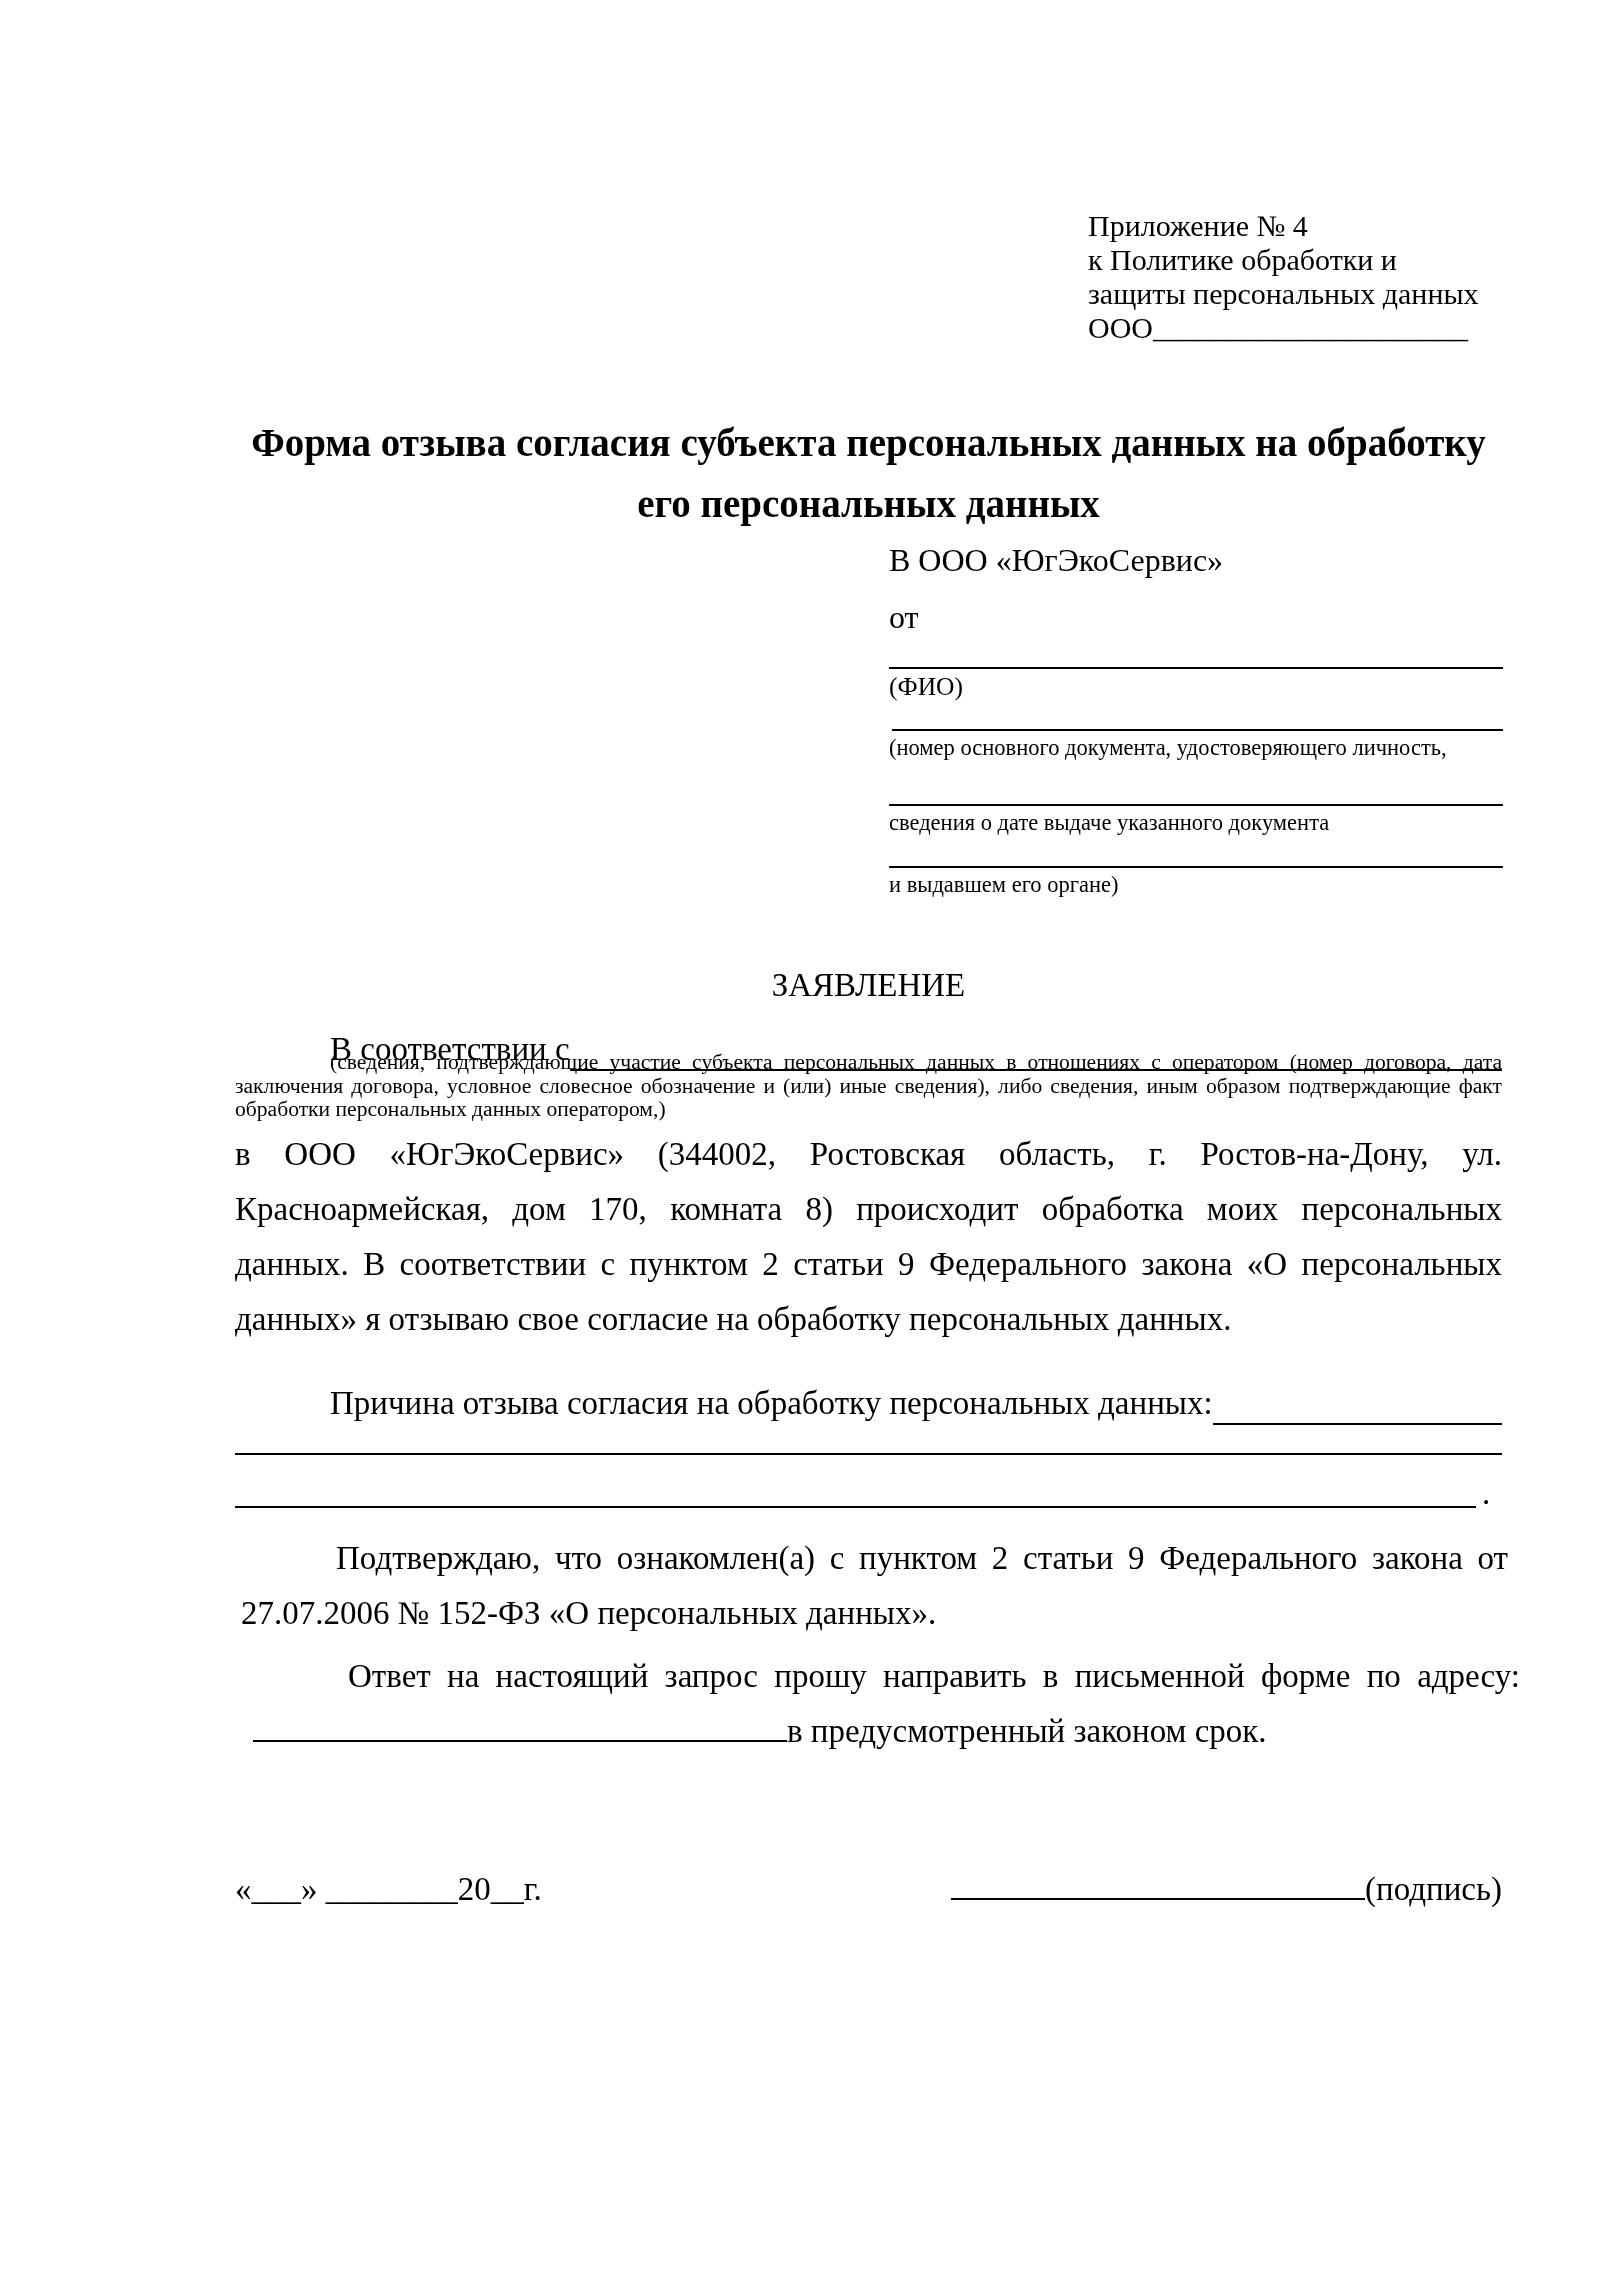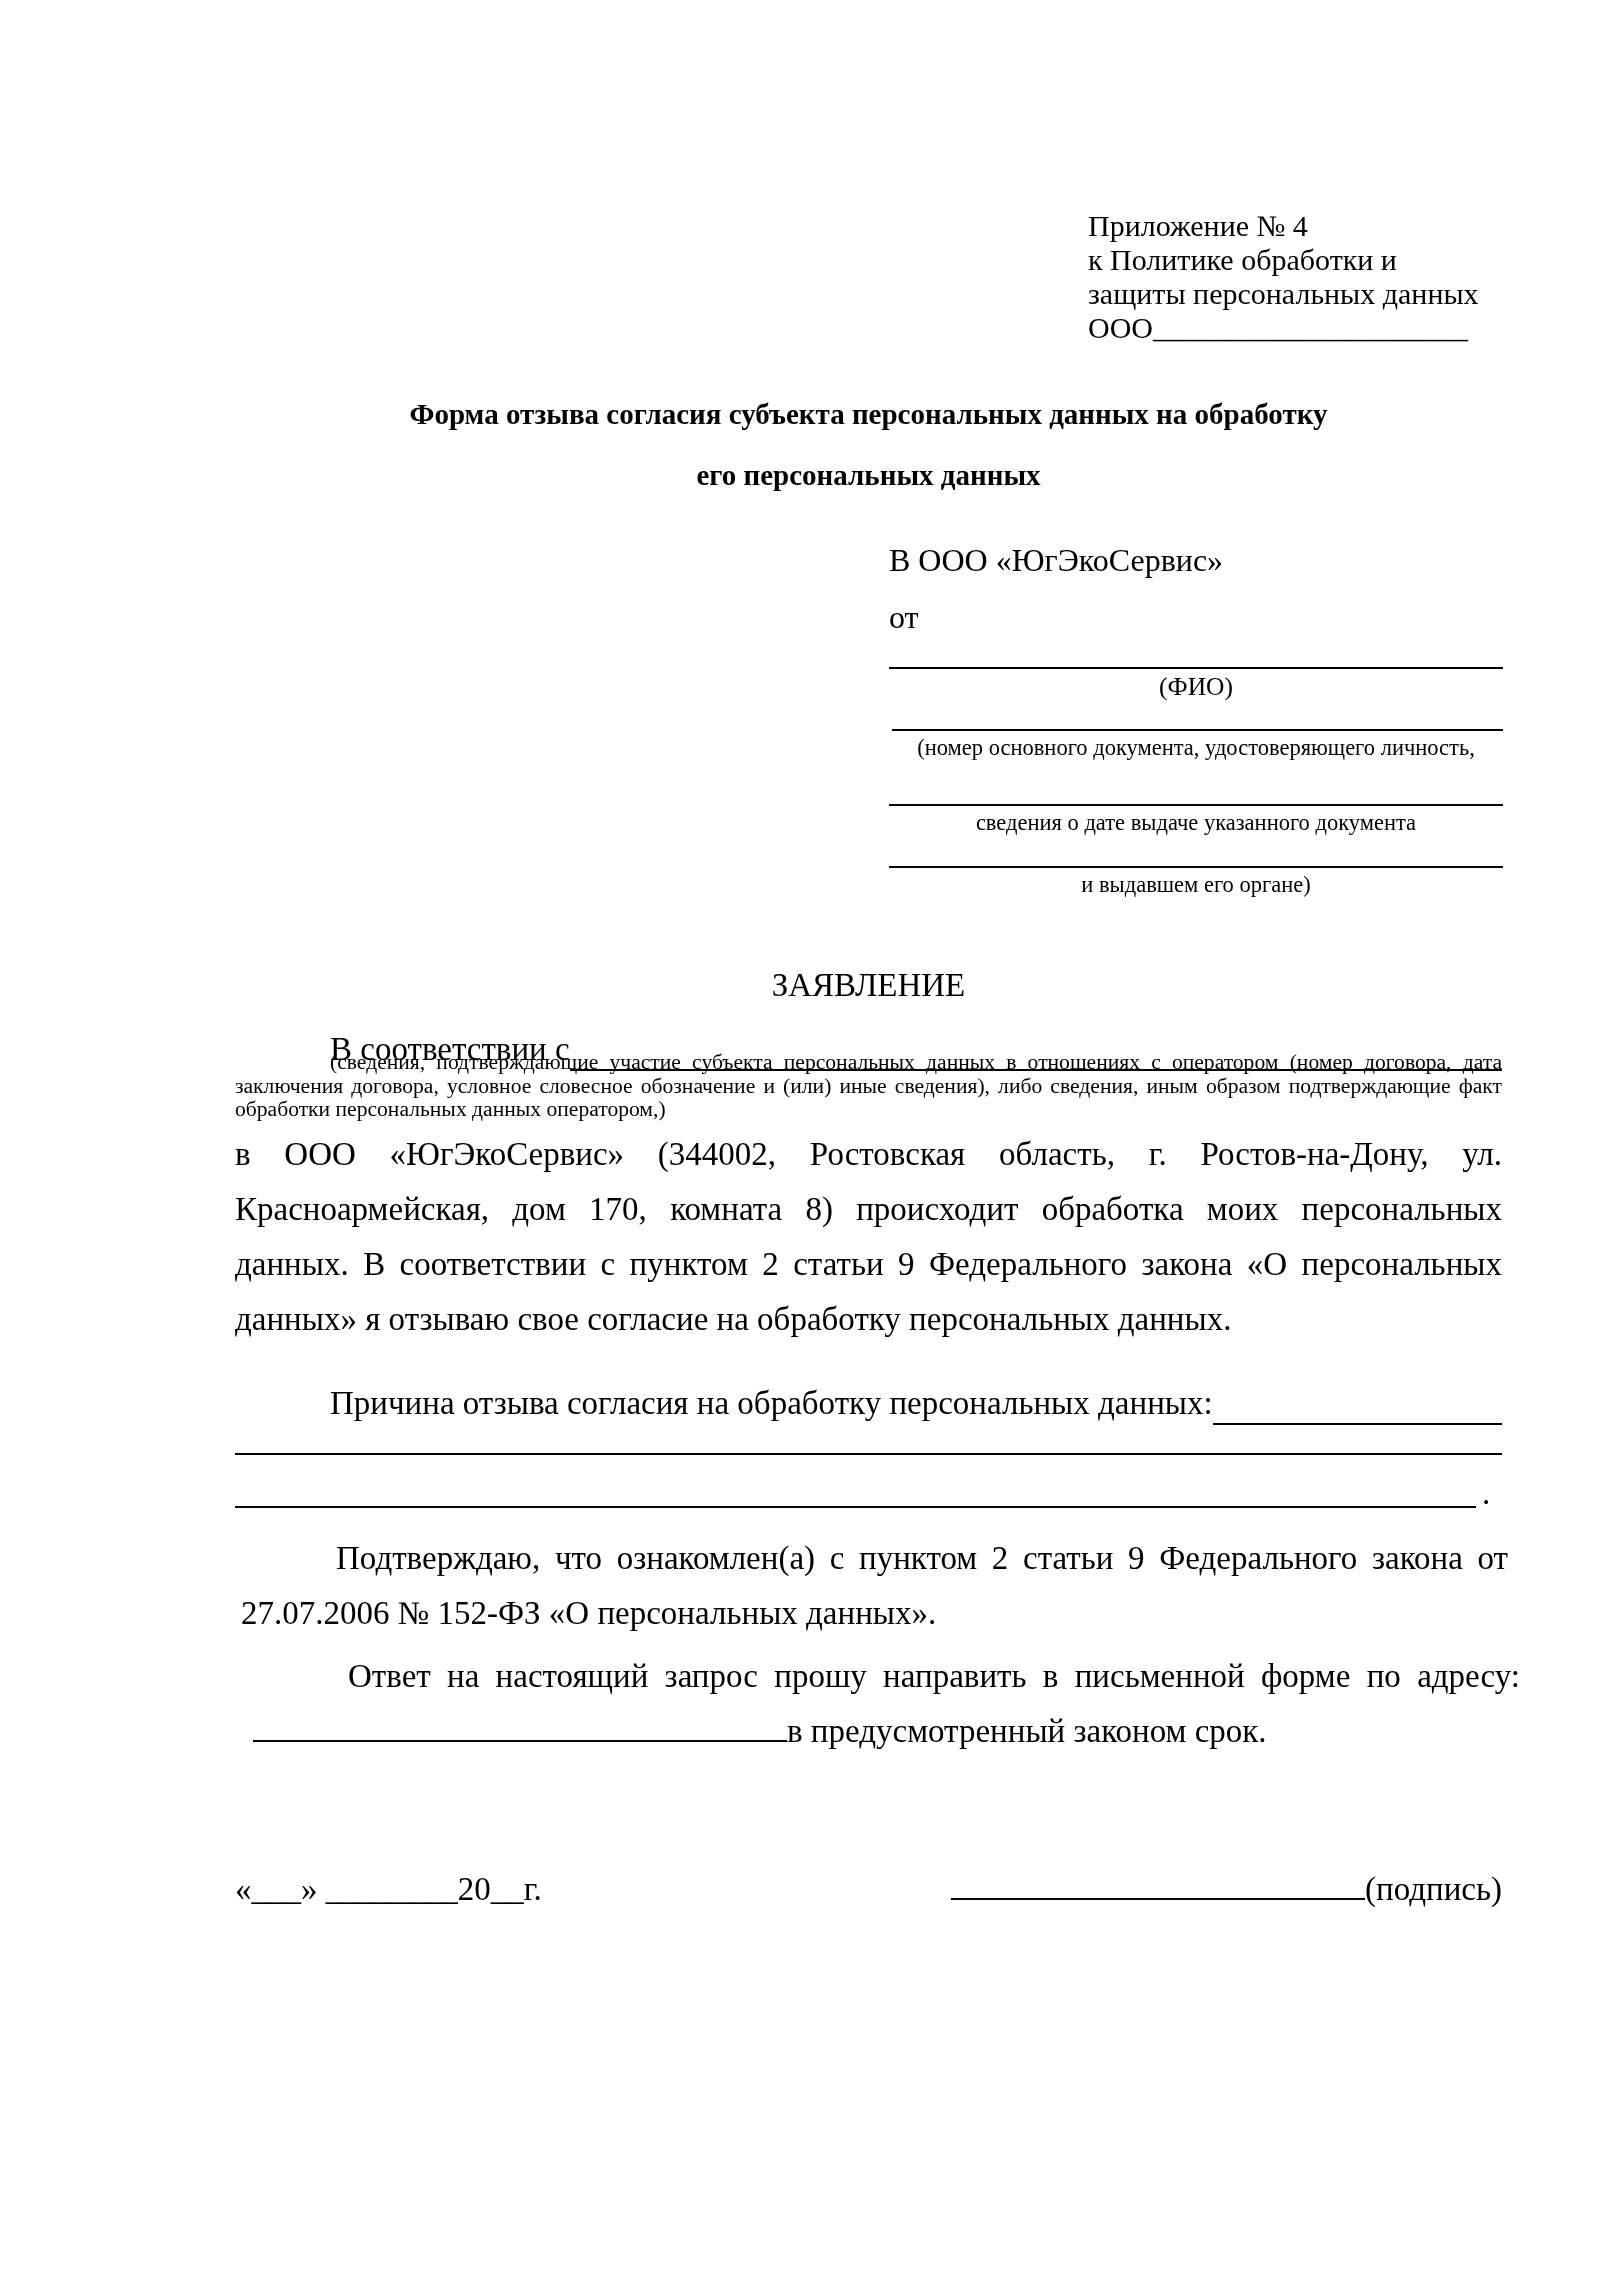--- a/index.html
+++ b/index.html
@@ -10,33 +10,33 @@
     background:#ffffff;
     color:#000000;
     font-family:"Liberation Serif","DejaVu Serif",serif;
     overflow:hidden;
   }
   .abs{position:absolute;}
   
   .annex{left:1088px;top:209px;width:412px;font-size:30px;line-height:34px;}
   
   .title{
-    left:235px;top:384px;width:1267px;
+    left:235px;top:412px;width:1267px;
     text-align:center;font-weight:bold;
-    font-size:29px;line-height:61px;
+    font-size:39px;line-height:61px;
   }
   
   .addr-recipient{left:889px;top:541px;font-size:32px;line-height:39px;}
   .addr-from{left:889px;top:598px;font-size:32px;line-height:39px;}
   .rule{border-top:2.9px solid #000;height:0;}
   .r1{left:889px;top:667px;width:614px;}
   .r2{left:892px;top:729px;width:611px;}
   .r3{left:889px;top:804px;width:614px;}
   .r4{left:889px;top:866px;width:614px;}
-  .cap{width:614px;text-align:center;}
+  .cap{width:614px;}
   .cap-fio{left:889px;top:672px;font-size:25.5px;line-height:29px;}
   .cap-doc1{left:889px;top:735px;font-size:22.5px;line-height:26.5px;}
   .cap-doc2{left:889px;top:810px;font-size:22.5px;line-height:26.5px;}
   .cap-doc3{left:889px;top:872px;font-size:22.5px;line-height:26.5px;}
   
   .heading{left:235px;top:965px;width:1267px;text-align:center;font-size:33px;line-height:41px;}
   
   .flexline{left:235px;width:1267px;display:flex;align-items:flex-end;font-size:33px;line-height:43px;margin-top:24px;}
   .opening{top:1004px;}
   .reason{top:1358px;}

